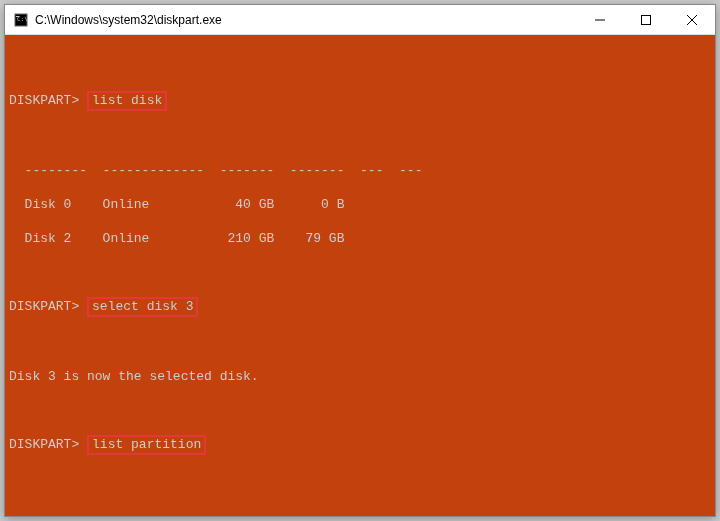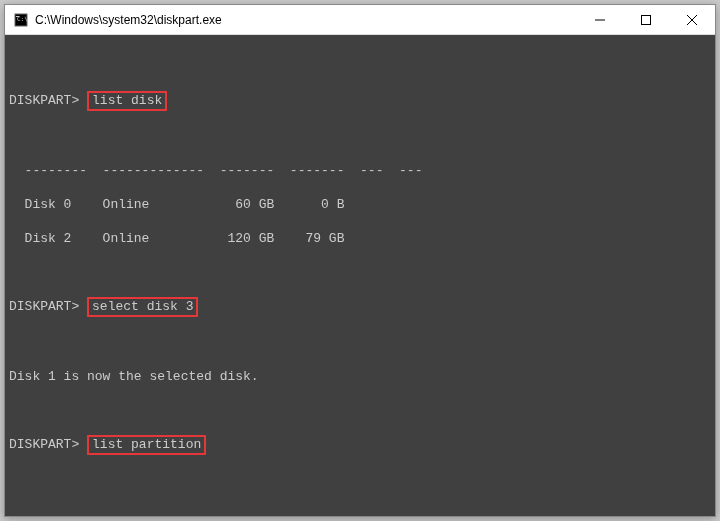--- a/index.html
+++ b/index.html
@@ -50,21 +50,21 @@
     width: 46px;
     height: 100%;
     display: flex;
     align-items: center;
     justify-content: center;
     cursor: pointer;
   }
   .titlebar-btn svg { stroke: #000; fill: none; }
   .terminal {
     flex: 1;
-    background: #404040;
+    background: #c2410c;
     color: #ccc;
     font-family: Consolas, "Courier New", monospace;
     font-size: 13px;
     line-height: 17px;
     padding: 6px 4px 4px 4px;
     white-space: pre;
     overflow: hidden;
   }
   .line { display: block; white-space: pre; }
   .blank { height: 17px; }
@@ -109,26 +109,26 @@
           </svg>
       </div>
     </div>
   </div>
 
   <div class="terminal">
 <div class="blank"></div>
 <span class="line"><span class="prompt">DISKPART&gt;</span> <span class="hl">list disk</span></span>
 <div class="blank"></div>
 <span class="line">  --------  -------------  -------  -------  ---  ---</span>
-<span class="line">  Disk 0    Online           60 GB      0 B</span>
-<span class="line">  Disk 2    Online          120 GB    79 GB</span>
+<span class="line">  Disk 0    Online           40 GB      0 B</span>
+<span class="line">  Disk 2    Online          210 GB    79 GB</span>
 <div class="blank"></div>
 <span class="line"><span class="prompt">DISKPART&gt;</span> <span class="hl">select disk 3</span></span>
 <div class="blank"></div>
-<span class="line">Disk 1 is now the selected disk.</span>
+<span class="line">Disk 3 is now the selected disk.</span>
 <div class="blank"></div>
 <span class="line"><span class="prompt">DISKPART&gt;</span> <span class="hl">list partition</span></span>
 
 
 
 
 
 
 
 

